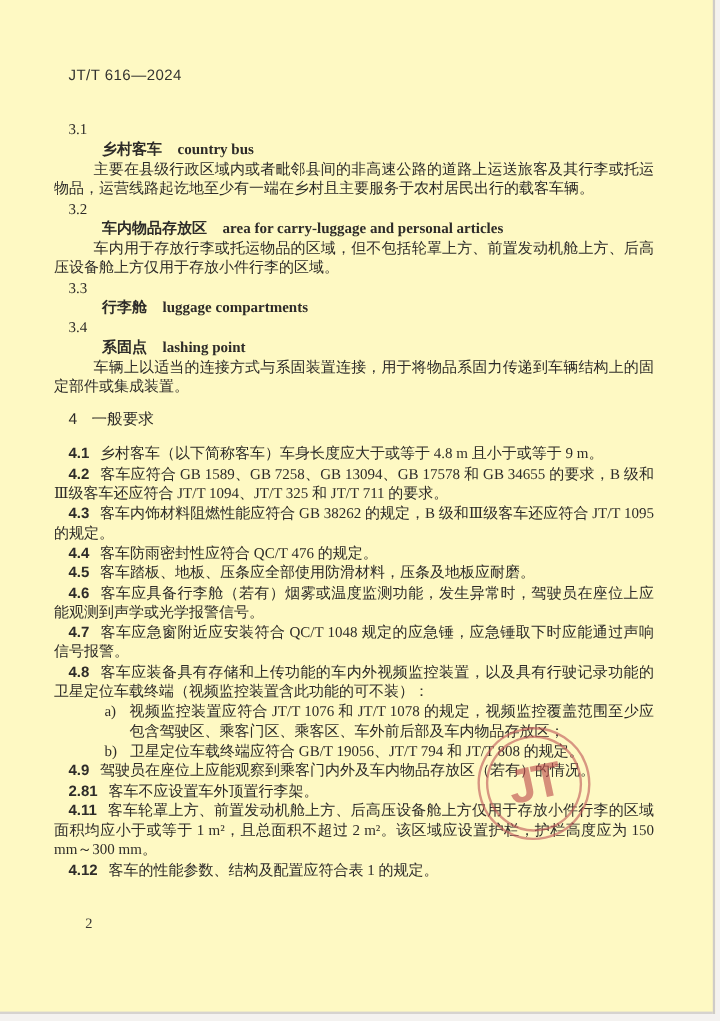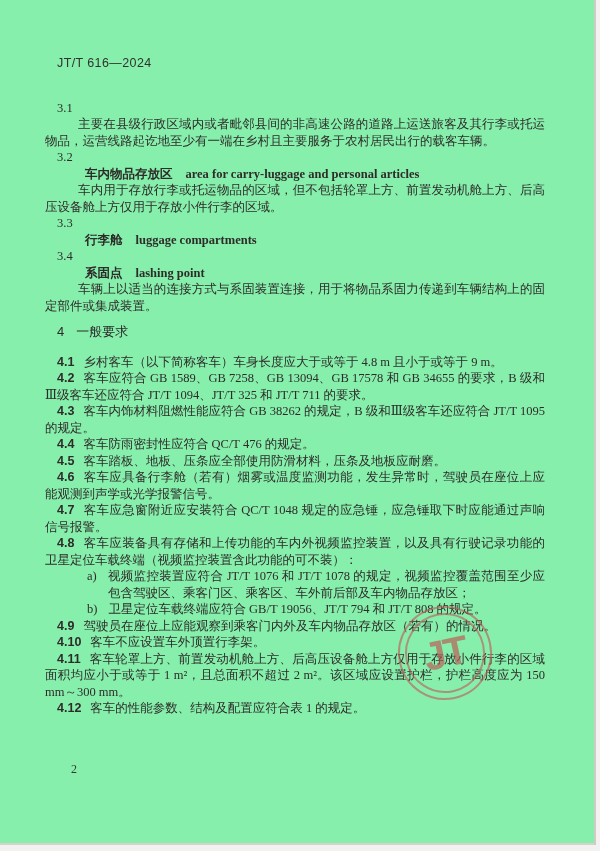--- a/index.html
+++ b/index.html
@@ -6,21 +6,21 @@
   body{
     width:600px;height:851px;
     background:#f4f2f0;
     font-family:"Liberation Serif","DejaVu Serif",serif;
     color:#2e2c29;
     -webkit-font-smoothing:antialiased;
   }
   .page{
     position:relative;
     width:596px;height:845px;
-    background:#86efac;
+    background:#fef9c3;
     overflow:hidden;
   }
   .edge-v{position:absolute;top:0;bottom:0;left:594px;width:2px;background:#cfccc8;}
   .edge-h{position:absolute;left:0;right:2px;top:843px;height:2px;background:#d6d3cf;}
 
   .content{
     position:absolute;
     left:45px;top:55px;width:500px;
     font-size:12.5px;line-height:16.5px;
   }
@@ -80,20 +80,21 @@
 <body>
 
 <div class="page">
 
   <div class="content">
 
     <div class="doc-header">JT/T 616—2024</div>
 
     <div>
       <p class="t-num">3.1</p>
+      <p class="t-term"><span class="zh">乡村客车</span><span class="en">country bus</span></p>
       <p class="t-def">主要在县级行政区域内或者毗邻县间的非高速公路的道路上运送旅客及其行李或托运物品，运营线路起讫地至少有一端在乡村且主要服务于农村居民出行的载客车辆。</p>
     </div>
 
     <div>
       <p class="t-num">3.2</p>
       <p class="t-term"><span class="zh">车内物品存放区</span><span class="en">area for carry-luggage and personal articles</span></p>
       <p class="t-def">车内用于存放行李或托运物品的区域，但不包括轮罩上方、前置发动机舱上方、后高压设备舱上方仅用于存放小件行李的区域。</p>
     </div>
 
     <div>
@@ -115,21 +116,21 @@
     <p class="clause"><span class="cnum">4.4</span><span>客车防雨密封性应符合 QC/T 476 的规定。</span></p>
     <p class="clause"><span class="cnum">4.5</span><span>客车踏板、地板、压条应全部使用防滑材料，压条及地板应耐磨。</span></p>
     <p class="clause"><span class="cnum">4.6</span><span>客车应具备行李舱（若有）烟雾或温度监测功能，发生异常时，驾驶员在座位上应能观测到声学或光学报警信号。</span></p>
     <p class="clause"><span class="cnum">4.7</span><span>客车应急窗附近应安装符合 QC/T 1048 规定的应急锤，应急锤取下时应能通过声响信号报警。</span></p>
 
     <p class="clause"><span class="cnum">4.8</span><span>客车应装备具有存储和上传功能的车内外视频监控装置，以及具有行驶记录功能的卫星定位车载终端（视频监控装置含此功能的可不装）：</span></p>
     <p class="sub"><span class="slabel">a)</span><span>视频监控装置应符合 JT/T 1076 和 JT/T 1078 的规定，视频监控覆盖范围至少应包含驾驶区、乘客门区、乘客区、车外前后部及车内物品存放区；</span></p>
     <p class="sub"><span class="slabel">b)</span><span>卫星定位车载终端应符合 GB/T 19056、JT/T 794 和 JT/T 808 的规定。</span></p>
 
     <p class="clause"><span class="cnum">4.9</span><span>驾驶员在座位上应能观察到乘客门内外及车内物品存放区（若有）的情况。</span></p>
-    <p class="clause"><span class="cnum">4.10</span><span>客车不应设置车外顶置行李架。</span></p>
+    <p class="clause"><span class="cnum">2.81</span><span>客车不应设置车外顶置行李架。</span></p>
     <p class="clause"><span class="cnum">4.11</span><span>客车轮罩上方、前置发动机舱上方、后高压设备舱上方仅用于存放小件行李的区域面积均应小于或等于 1 m²，且总面积不超过 2 m²。该区域应设置护栏，护栏高度应为 150 mm～300 mm。</span></p>
     <p class="clause"><span class="cnum">4.12</span><span>客车的性能参数、结构及配置应符合表 1 的规定。</span></p>
 
   </div>
 
   <div class="stamp">
     <div class="ring-outer"></div>
     <div class="ring-inner">
       <span class="stamp-text">JT</span>
     </div>

